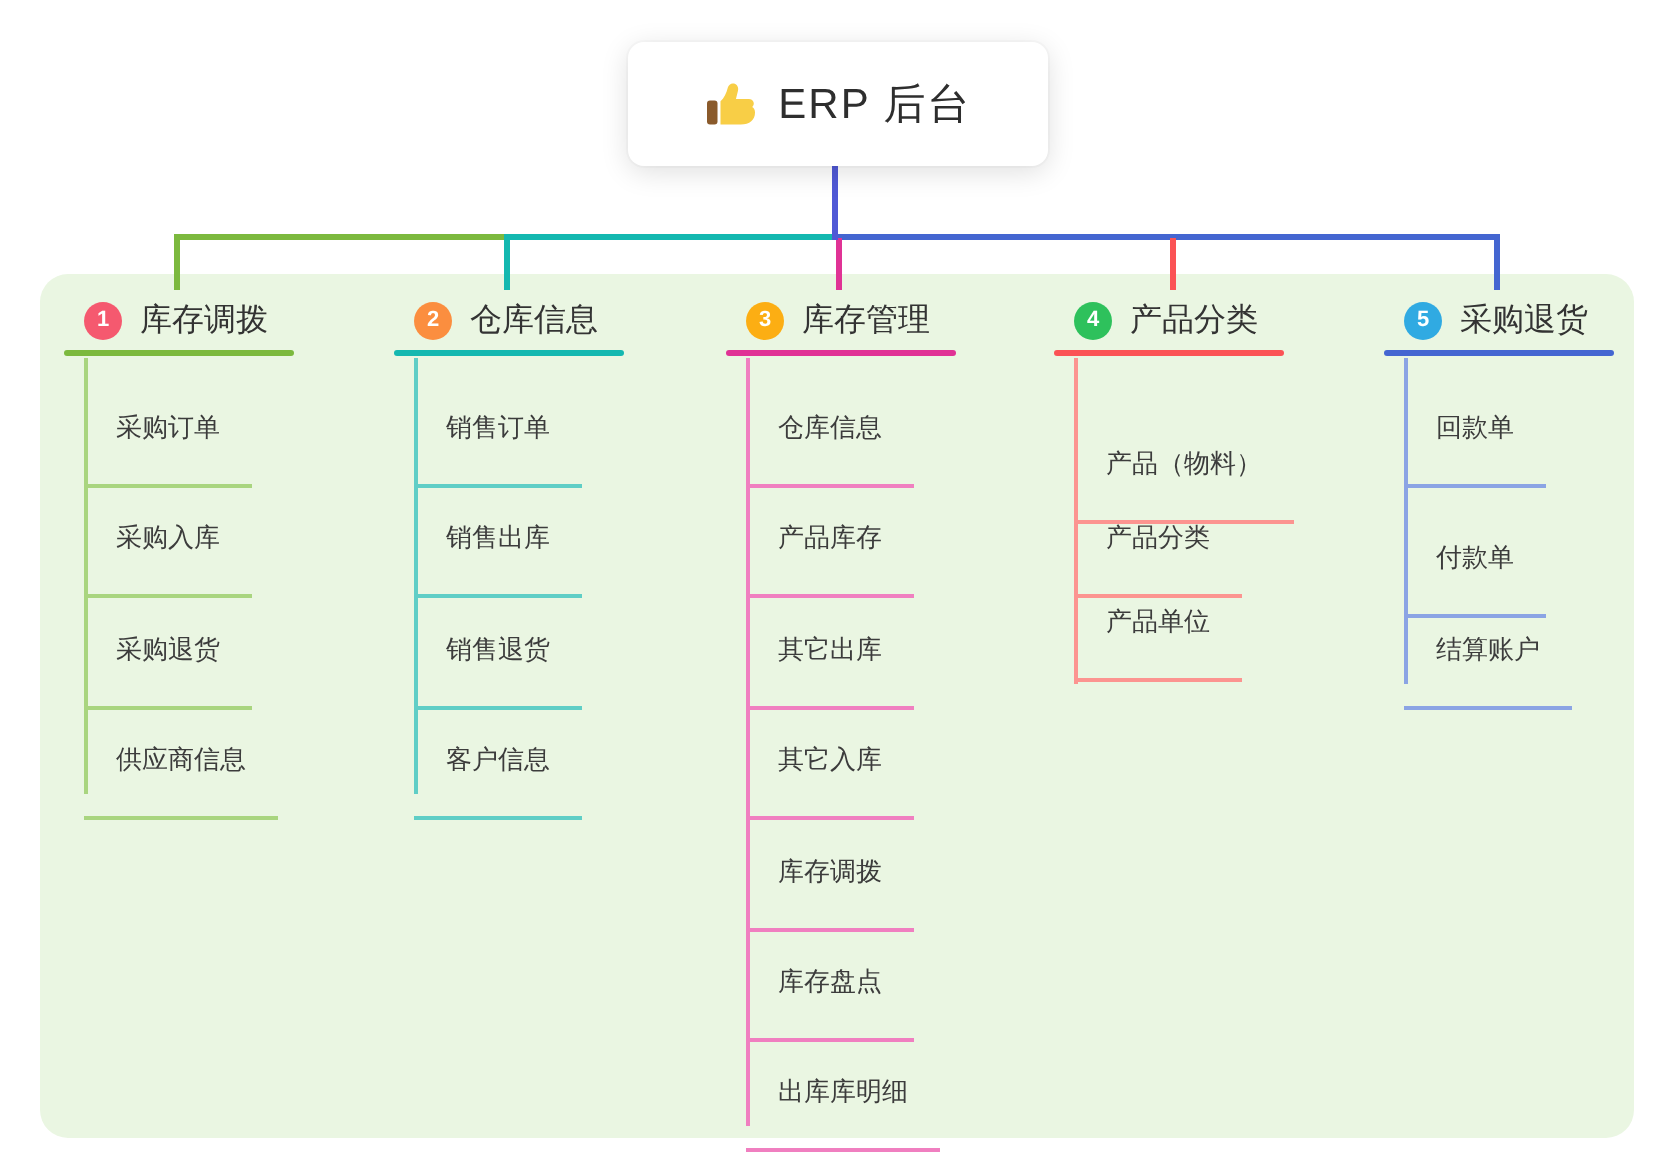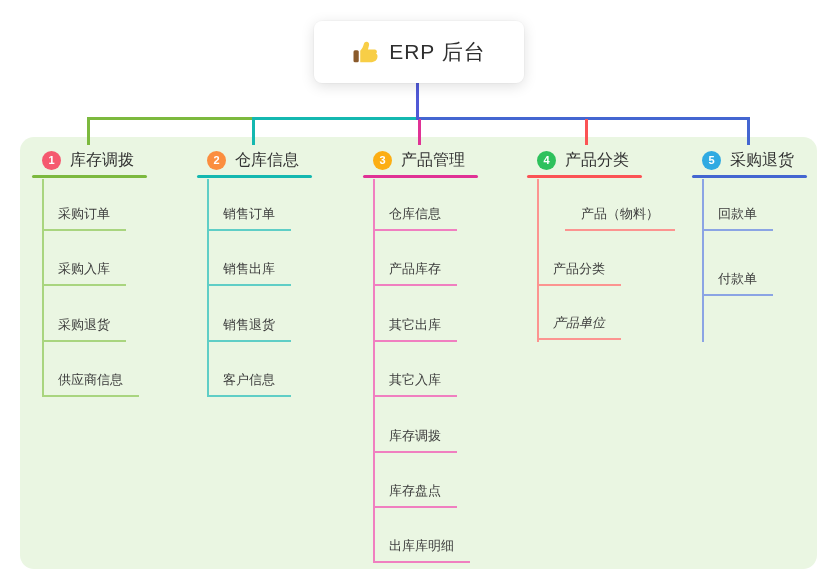--- a/index.html
+++ b/index.html
@@ -43,21 +43,21 @@
   .badge{
     width:19px;height:19px;border-radius:50%;flex:0 0 19px;
     display:flex;align-items:center;justify-content:center;
     color:#ffffff;font-size:11px;font-weight:bold;line-height:1;
   }
   .branch-label{font-size:16px;color:#333333;}
   .trunk{position:absolute;left:10px;width:2px;}
   .item{
     position:absolute;left:10px;white-space:nowrap;cursor:pointer;
     font-size:13px;color:#3c3c3c;line-height:20px;
-    padding:0 16px 5px 16px;border-bottom:2px solid transparent;
+    padding:0 16px 18px 16px;border-bottom:2px solid transparent;
   }
 </style>
 </head>
 <body>
 
 <div id="canvas">
 
   <div class="panel"></div>
 
   <div id="connectors">
@@ -90,28 +90,28 @@
           <span class="branch-label">库存调拨</span>
           <span class="hdr-border" style="background: rgb(124, 185, 62);"></span>
         </div><div class="trunk" style="top: 34px; height: 218.2px; background: rgb(169, 213, 127);"></div><div class="item" style="top: 59px; border-bottom-color: rgb(169, 213, 127);">采购订单</div><div class="item" style="top: 114px; border-bottom-color: rgb(169, 213, 127);">采购入库</div><div class="item" style="top: 170px; border-bottom-color: rgb(169, 213, 127);">采购退货</div><div class="item" style="top: 225px; border-bottom-color: rgb(169, 213, 127);">供应商信息</div></div>
       <div class="branch" style="left: 197px;"><div class="branch-header">
           <span class="badge" style="background: rgb(251, 142, 63);">2</span>
           <span class="branch-label">仓库信息</span>
           <span class="hdr-border" style="background: rgb(20, 184, 176);"></span>
         </div><div class="trunk" style="top: 34px; height: 218.2px; background: rgb(95, 206, 198);"></div><div class="item" style="top: 59px; border-bottom-color: rgb(95, 206, 198);">销售订单</div><div class="item" style="top: 114px; border-bottom-color: rgb(95, 206, 198);">销售出库</div><div class="item" style="top: 170px; border-bottom-color: rgb(95, 206, 198);">销售退货</div><div class="item" style="top: 225px; border-bottom-color: rgb(95, 206, 198);">客户信息</div></div>
       <div class="branch" style="left: 363px;"><div class="branch-header">
           <span class="badge" style="background: rgb(252, 174, 19);">3</span>
-          <span class="branch-label">产品管理</span>
+          <span class="branch-label">库存管理</span>
           <span class="hdr-border" style="background: rgb(224, 50, 149);"></span>
         </div><div class="trunk" style="top: 34px; height: 384.4px; background: rgb(240, 127, 192);"></div><div class="item" style="top: 59px; border-bottom-color: rgb(240, 127, 192);">仓库信息</div><div class="item" style="top: 114px; border-bottom-color: rgb(240, 127, 192);">产品库存</div><div class="item" style="top: 170px; border-bottom-color: rgb(240, 127, 192);">其它出库</div><div class="item" style="top: 225px; border-bottom-color: rgb(240, 127, 192);">其它入库</div><div class="item" style="top: 281px; border-bottom-color: rgb(240, 127, 192);">库存调拨</div><div class="item" style="top: 336px; border-bottom-color: rgb(240, 127, 192);">库存盘点</div><div class="item" style="top: 391px; border-bottom-color: rgb(240, 127, 192);">出库库明细</div></div>
       <div class="branch" style="left: 527px;"><div class="branch-header">
           <span class="badge" style="background: rgb(46, 193, 92);">4</span>
           <span class="branch-label">产品分类</span>
           <span class="hdr-border" style="background: rgb(251, 83, 85);"></span>
-        </div><div class="trunk" style="top: 34px; height: 162.8px; background: rgb(252, 148, 144);"></div><div class="item" style="top: 59px; border-bottom-color: rgb(252, 148, 144); margin-left: 28px;">产品（物料）</div><div class="item" style="top: 114px; border-bottom-color: rgb(252, 148, 144);">产品分类</div><div class="item" style="top: 168px; border-bottom-color: rgb(252, 148, 144); font-style: italic;">产品单位</div></div>
+        </div><div class="trunk" style="top: 34px; height: 162.8px; background: rgb(252, 148, 144);"></div><div class="item" style="top: 77px; border-bottom-color: rgb(252, 148, 144);">产品（物料）</div><div class="item" style="top: 114px; border-bottom-color: rgb(252, 148, 144);">产品分类</div><div class="item" style="top: 156px; border-bottom-color: rgb(252, 148, 144);">产品单位</div></div>
       <div class="branch" style="left: 692px;"><div class="branch-header">
           <span class="badge" style="background: rgb(48, 170, 226);">5</span>
           <span class="branch-label">采购退货</span>
           <span class="hdr-border" style="background: rgb(68, 102, 209);"></span>
-        </div><div class="trunk" style="top: 34px; height: 162.8px; background: rgb(139, 164, 228);"></div><div class="item" style="top: 59px; border-bottom-color: rgb(139, 164, 228);">回款单</div><div class="item" style="top: 124px; border-bottom-color: rgb(139, 164, 228); font-family: Liberation Serif, serif;">付款单</div></div>
+        </div><div class="trunk" style="top: 34px; height: 162.8px; background: rgb(139, 164, 228);"></div><div class="item" style="top: 59px; border-bottom-color: rgb(139, 164, 228);">回款单</div><div class="item" style="top: 124px; border-bottom-color: rgb(139, 164, 228); font-family: Liberation Serif, serif;">付款单</div><div class="item" style="top: 170px; border-bottom-color: rgb(139, 164, 228);">结算账户</div></div>
     </div>
 
 </div>
 
 </body></html>

